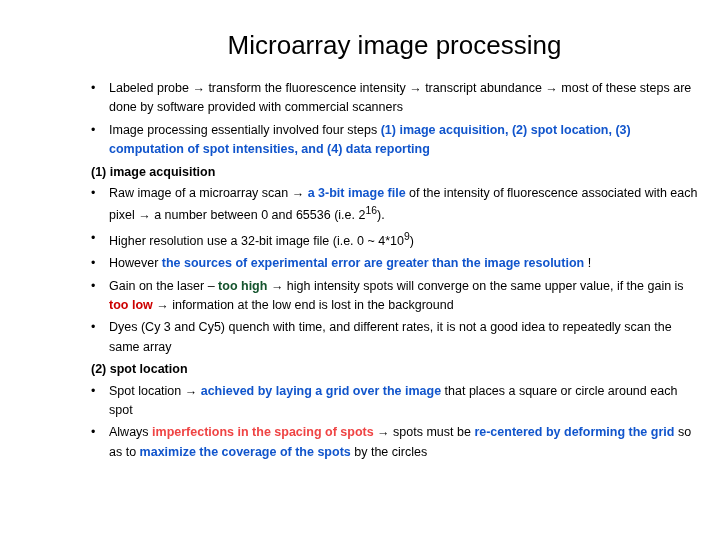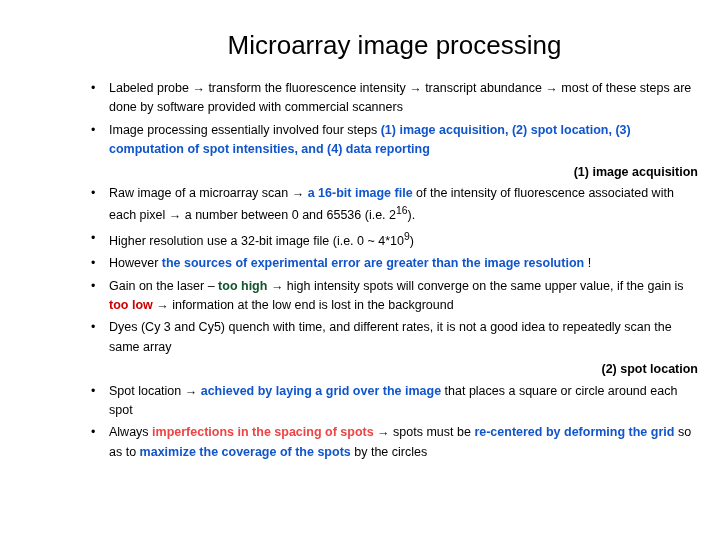--- a/index.html
+++ b/index.html
@@ -40,41 +40,40 @@
       padding-top: 0px;
     }
     .bullet-text {
       flex: 1;
     }
     .section-header {
       color: #000000;
       font-weight: bold;
       margin-top: 3px;
       margin-bottom: 2px;
-      text-align: right;
     }
   </style>
 </head>
 <body>
 
 <div class="slide">
   <h1 class="title">Microarray image processing</h1>
   <div class="content" id="content-area">
   <div class="bullet-item">
         <span class="bullet">• </span>
         <span class="bullet-text">Labeled probe → transform the fluorescence intensity → transcript abundance → most of these steps are done by software provided with commercial scanners</span>
       </div>
       <div class="bullet-item">
         <span class="bullet">• </span>
         <span class="bullet-text">Image processing essentially involved four steps <span style="color: rgb(17, 85, 204); font-weight: bold;">(1) image acquisition, (2) spot location, (3) computation of spot intensities, and (4) data reporting</span></span>
       </div>
       <div class="section-header">(1) image acquisition</div>
       <div class="bullet-item">
         <span class="bullet">• </span>
-        <span class="bullet-text">Raw image of a microarray scan → <span style="color: rgb(17, 85, 204); font-weight: bold;">a 16-bit image file</span> of the intensity of fluorescence associated with each pixel → a number between 0 and 65536 (i.e. 2<sup>16</sup>).</span>
+        <span class="bullet-text">Raw image of a microarray scan → <span style="color: rgb(17, 85, 204); font-weight: bold;">a 3-bit image file</span> of the intensity of fluorescence associated with each pixel → a number between 0 and 65536 (i.e. 2<sup>16</sup>).</span>
       </div>
       <div class="bullet-item">
         <span class="bullet">• </span>
         <span class="bullet-text">Higher resolution use a 32-bit image file (i.e. 0 ~ 4*10<sup>9</sup>)</span>
       </div>
       <div class="bullet-item">
         <span class="bullet">• </span>
         <span class="bullet-text">However <span style="color: rgb(17, 85, 204); font-weight: bold; text-align: right;">the sources of experimental error are greater than the image resolution</span> !</span>
       </div>
       <div class="bullet-item">

